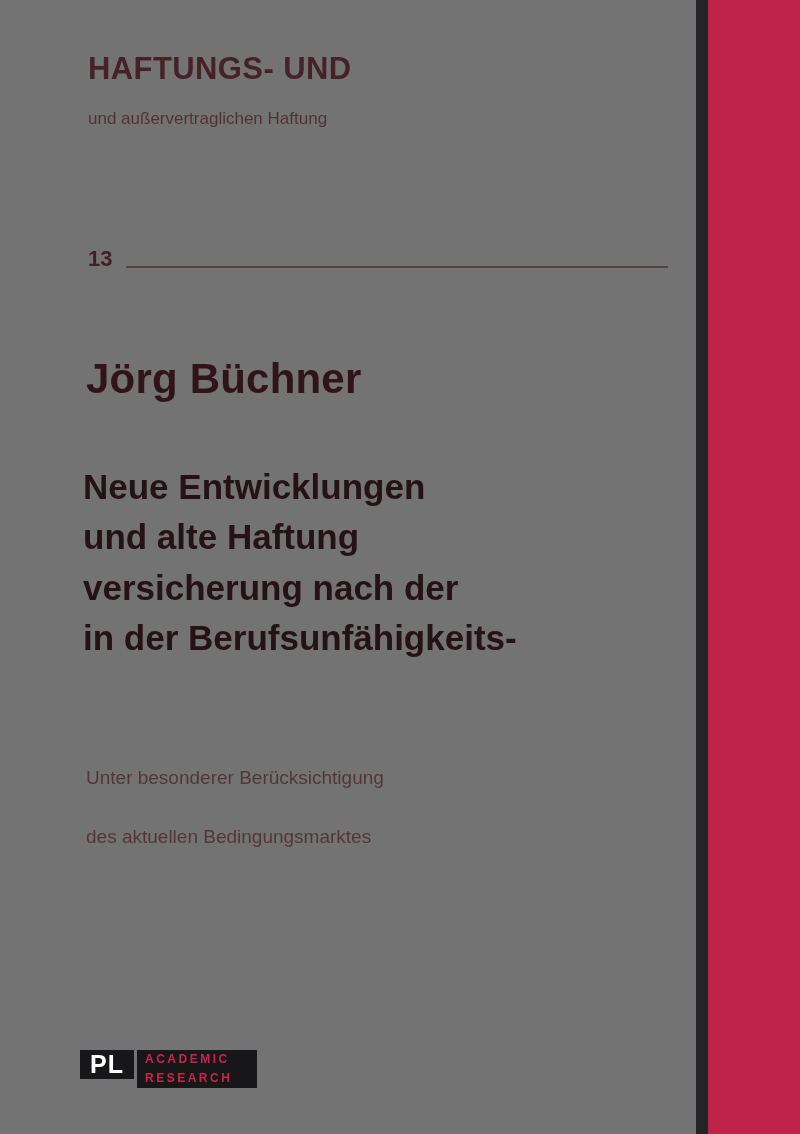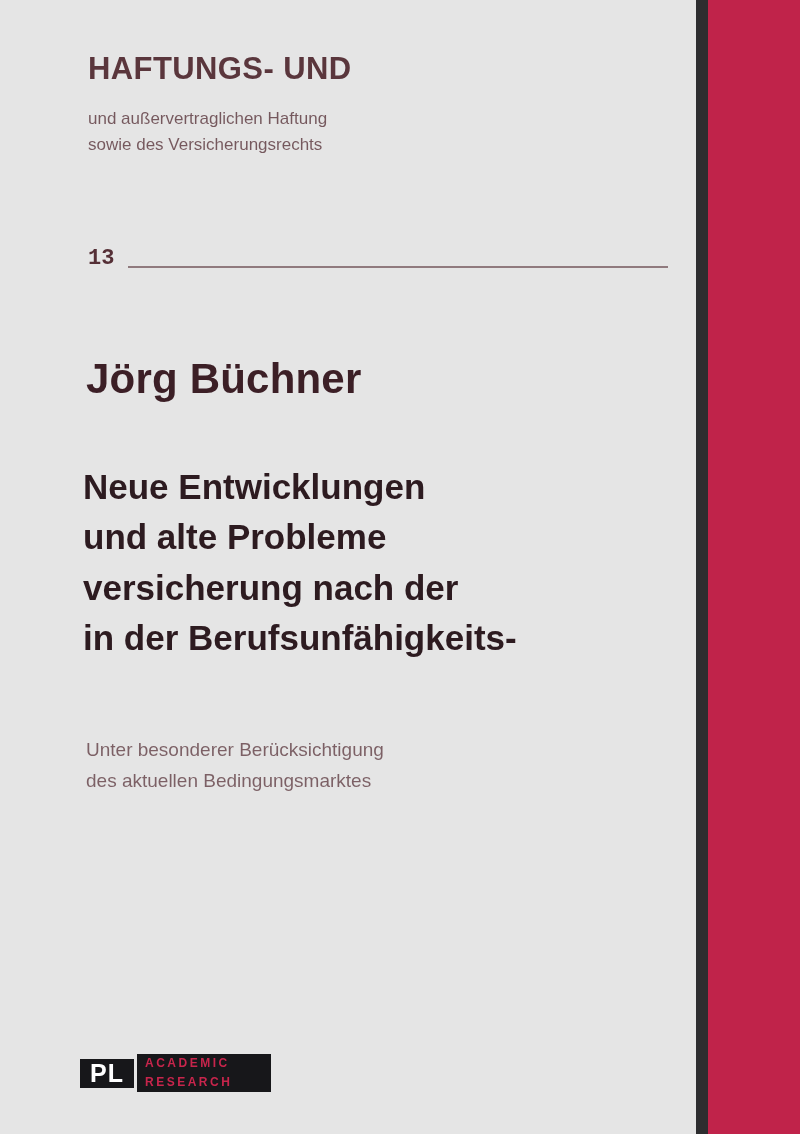--- a/index.html
+++ b/index.html
@@ -7,21 +7,21 @@
     padding: 0;
     background: #ffffff;
   }
   body {
     font-family: "Liberation Sans", sans-serif;
   }
   .page {
     position: relative;
     width: 800px;
     height: 1134px;
-    background: #e5e5e5;
+    background: #737373;
     overflow: hidden;
   }
   
   .spine-band {
     position: absolute;
     top: 0;
     right: 92px;
     width: 12px;
     height: 1134px;
     background: #1d1d1f;
@@ -76,21 +76,20 @@
     display: flex;
     align-items: flex-end;
   }
   .series-number {
     font-size: 22px;
     font-weight: bold;
     color: #3c1018;
     opacity: 0.85;
     line-height: 1;
     padding-bottom: 2px;
-    font-family: Liberation Mono, monospace;
   }
   .series-rule {
     flex: 1;
     height: 2px;
     background: #3c1018;
     opacity: 0.5;
     margin-left: 14px;
     margin-bottom: 4px;
   }
 
@@ -124,44 +123,44 @@
   .subtitle {
     position: absolute;
     left: 86px;
     top: 735px;
     width: 600px;
     font-size: 19px;
     line-height: 1.62;
     color: #3c1018;
     opacity: 0.62;
   }
-  .subtitle div { white-space: nowrap; }
+  .subtitle div { white-space: nowrap; margin-top: 28px; }
 
   
   .logo {
     position: absolute;
     left: 80px;
     bottom: 38px;
     display: flex;
-    align-items: center;
+    align-items: flex-start;
     height: 46px;
   }
   .logo-pl {
     width: 54px;
     background: #17171a;
     color: #ffffff;
     font-size: 25px;
     font-weight: bold;
     display: flex;
     align-items: center;
     justify-content: center;
     letter-spacing: 1px;
   }
   .logo-words {
-    width: 134px;
+    width: 120px;
     background: #17171a;
     margin-left: 3px;
     display: flex;
     flex-direction: column;
     justify-content: center;
     padding-left: 8px;
     box-sizing: border-box;
   }
   .logo-words span {
     color: #c8254c;
@@ -177,34 +176,33 @@
 <div class="page">
 
   <div class="content">
 
     <div class="series">
       <div class="series-title">
         <div>HAFTUNGS- UND</div>
       </div>
       <div class="series-sub">
         <div>und außervertraglichen Haftung</div>
-        <div>sowie des Versicherungsrechts</div>
       </div>
     </div>
 
     <div class="series-number-row">
       <div class="series-number">13</div>
       <div class="series-rule"></div>
     </div>
 
     <div class="author">Jörg Büchner</div>
 
     <div class="title">
       <div>Neue Entwicklungen</div>
-      <div>und alte Probleme</div>
+      <div>und alte Haftung</div>
       <div>versicherung nach der</div>
       <div>in der Berufsunfähigkeits-</div>
     </div>
 
     <div class="subtitle">
       <div>Unter besonderer Berücksichtigung</div>
       <div>des aktuellen Bedingungsmarktes</div>
     </div>
 
     <div class="logo">

